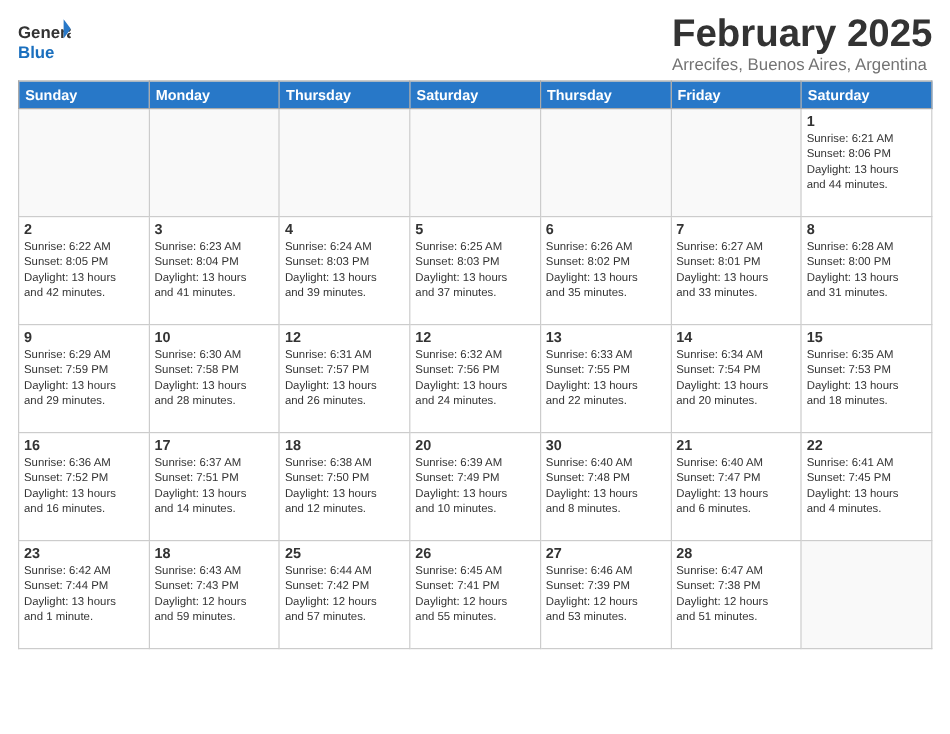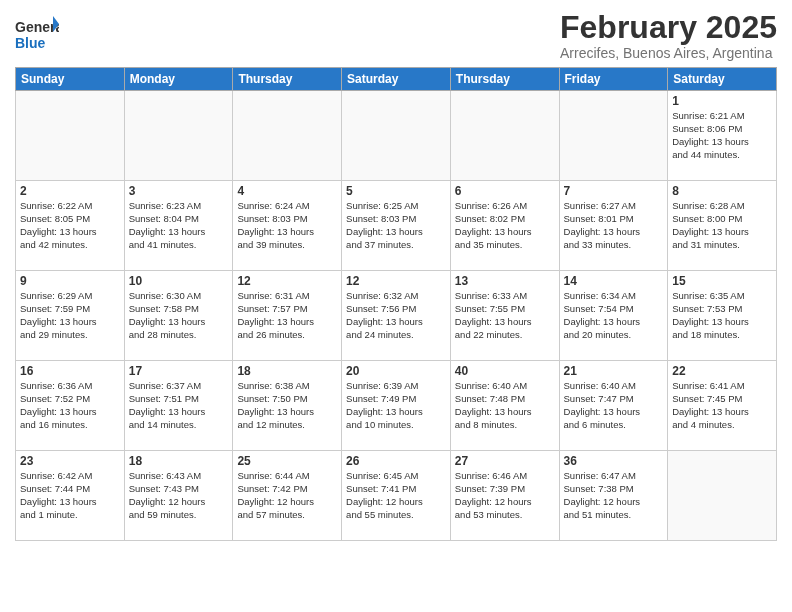--- a/index.html
+++ b/index.html
@@ -202,21 +202,21 @@
           </td>
           <td>
             <span class="day-num">18</span>
             <div class="day-info">Sunrise: 6:38 AM<br>Sunset: 7:50 PM<br>Daylight: 13 hours<br>and 12 minutes.</div>
           </td>
           <td>
             <span class="day-num">20</span>
             <div class="day-info">Sunrise: 6:39 AM<br>Sunset: 7:49 PM<br>Daylight: 13 hours<br>and 10 minutes.</div>
           </td>
           <td>
-            <span class="day-num">40</span>
+            <span class="day-num">30</span>
             <div class="day-info">Sunrise: 6:40 AM<br>Sunset: 7:48 PM<br>Daylight: 13 hours<br>and 8 minutes.</div>
           </td>
           <td>
             <span class="day-num">21</span>
             <div class="day-info">Sunrise: 6:40 AM<br>Sunset: 7:47 PM<br>Daylight: 13 hours<br>and 6 minutes.</div>
           </td>
           <td>
             <span class="day-num">22</span>
             <div class="day-info">Sunrise: 6:41 AM<br>Sunset: 7:45 PM<br>Daylight: 13 hours<br>and 4 minutes.</div>
           </td>
@@ -236,20 +236,20 @@
           </td>
           <td>
             <span class="day-num">26</span>
             <div class="day-info">Sunrise: 6:45 AM<br>Sunset: 7:41 PM<br>Daylight: 12 hours<br>and 55 minutes.</div>
           </td>
           <td>
             <span class="day-num">27</span>
             <div class="day-info">Sunrise: 6:46 AM<br>Sunset: 7:39 PM<br>Daylight: 12 hours<br>and 53 minutes.</div>
           </td>
           <td>
-            <span class="day-num">36</span>
+            <span class="day-num">28</span>
             <div class="day-info">Sunrise: 6:47 AM<br>Sunset: 7:38 PM<br>Daylight: 12 hours<br>and 51 minutes.</div>
           </td>
           <td class="empty"></td>
         </tr>
       </tbody>
   </table>
 </div>
 
 </body></html>

